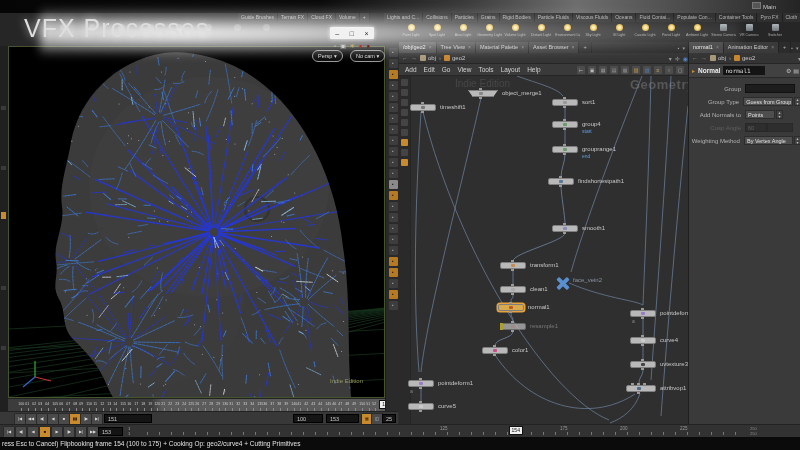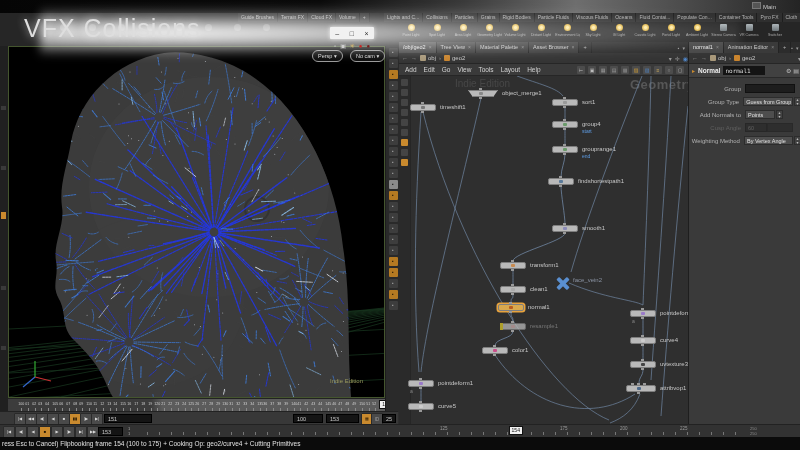--- a/index.html
+++ b/index.html
@@ -223,21 +223,21 @@
         <div class="tool camera">
           <div class="ic"></div>
           <div class="lb">Switcher</div>
         </div>
       </div>
   </div>
 
   <div class="abs" id="mainlabel"><span class="mi"></span><span>Main</span></div>
 
   <div class="abs" id="glow"></div>
-  <div class="abs" id="title">VFX Collisions</div>
+  <div class="abs" id="title">VFX Processes</div>
 
   <div class="abs" id="winctl">
     <span>–</span>
     <span>□</span>
     <span>×</span>
   </div>
   <div class="abs" id="paneicons">
       <span style="color: rgb(207, 207, 207);">▫</span>
       <span style="color: rgb(207, 207, 207);">▣</span>
       <span style="color: rgb(224, 192, 112);">✳</span>

